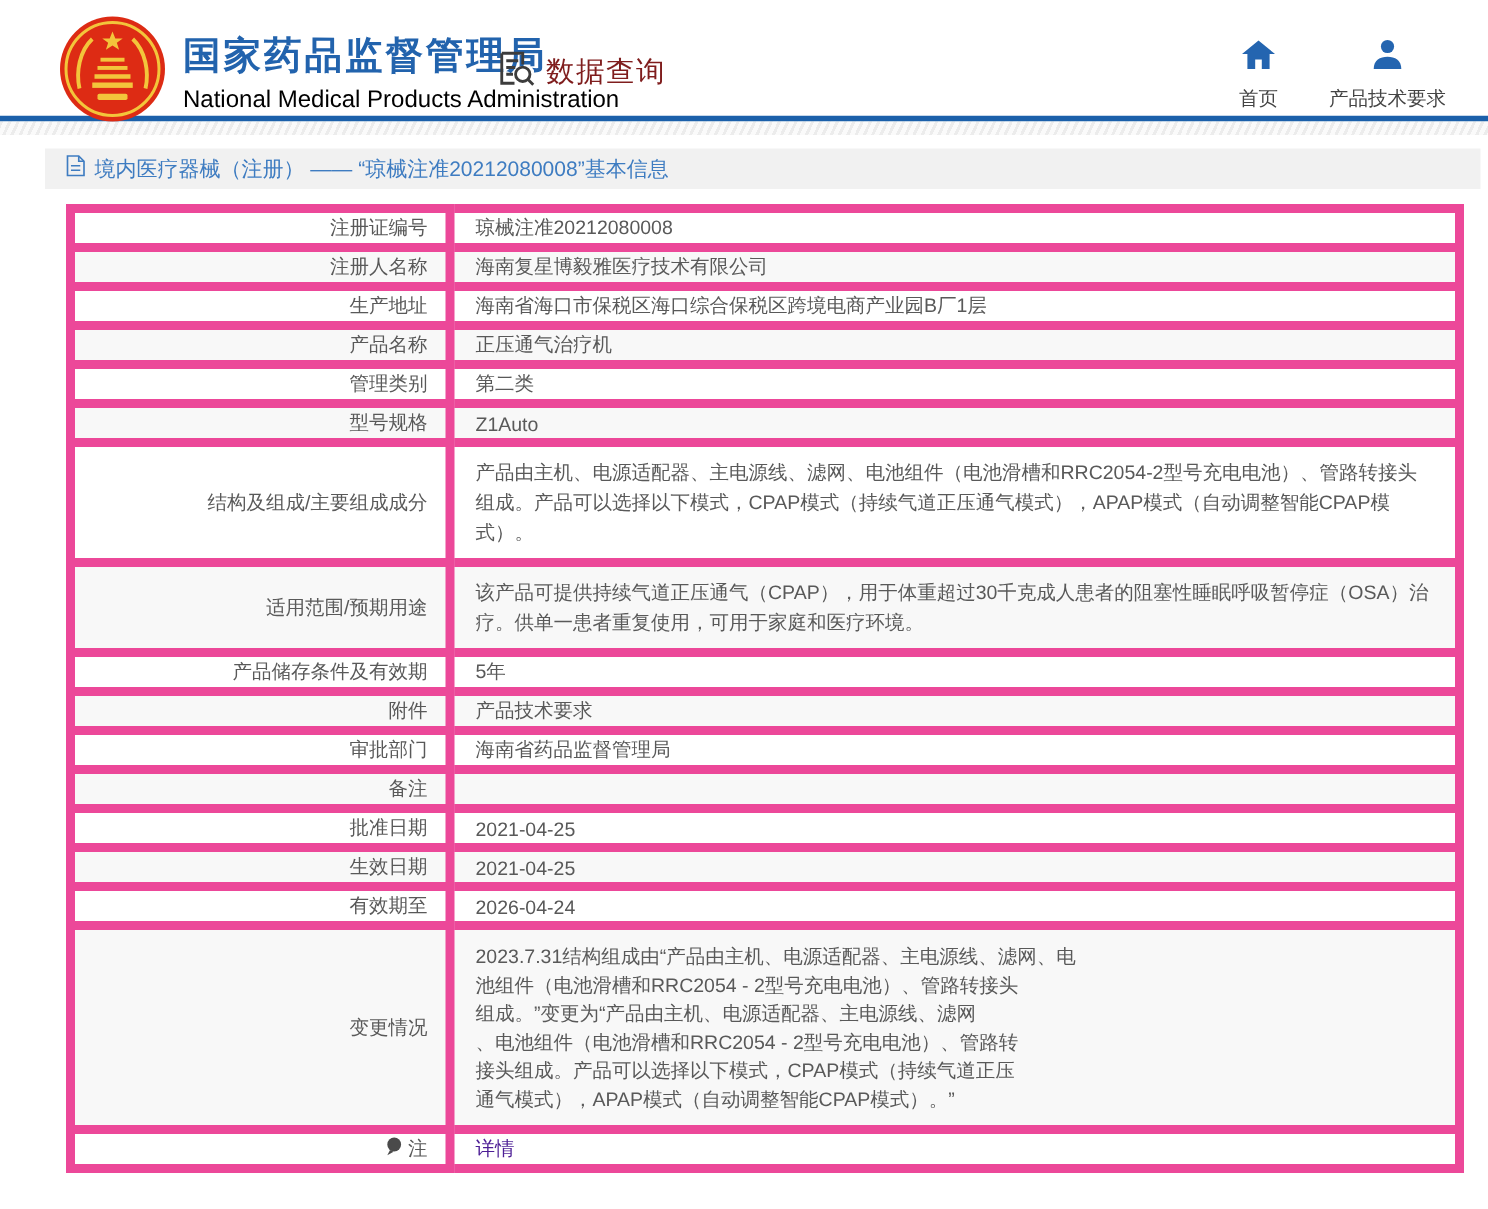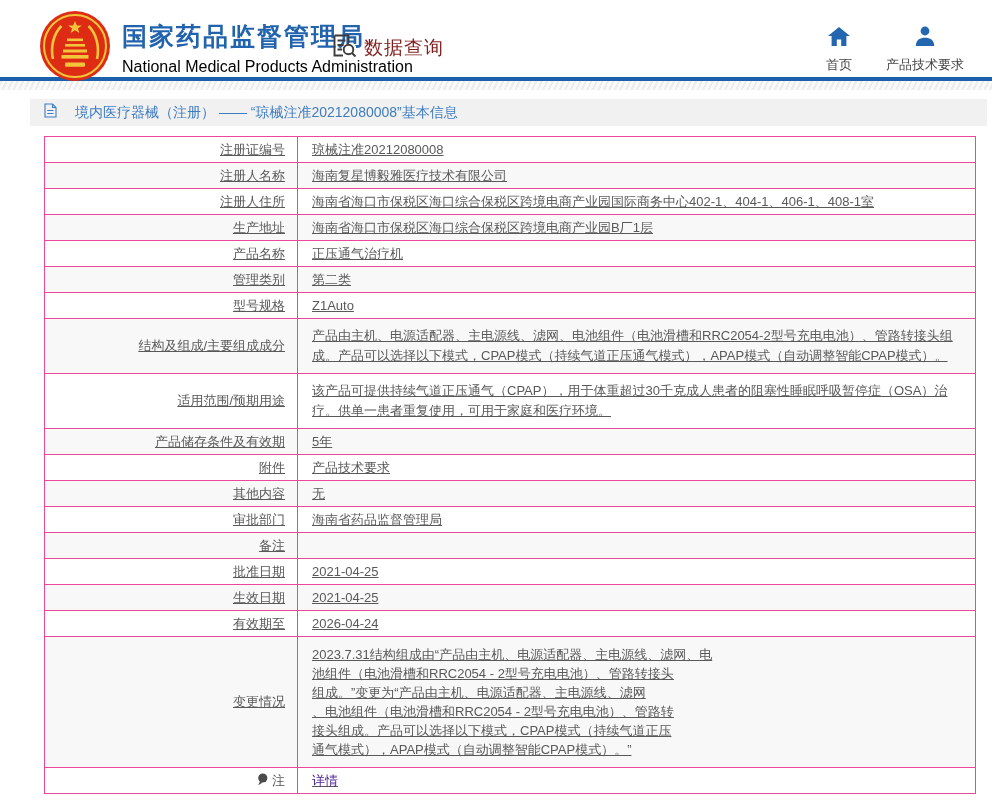--- a/index.html
+++ b/index.html
@@ -17,27 +17,27 @@
   .nav-right { position:absolute; right:28px; top:26px; display:flex; gap:34px; }
   .nav-item { display:flex; flex-direction:column; align-items:center; gap:5px; cursor:pointer; }
   .nav-item .lbl { font-size:13px; color:#444; white-space:nowrap; }
 
   .blue-line { width:992px; height:4px; background:#1b60aa; }
   .stripe-band { width:992px; height:9px;
     background:repeating-linear-gradient(115deg,#ececec 0 2px,#fafafa 2px 5px); }
 
   
   .crumb { margin:9px 5px 0 30px; width:957px; height:27px; background:#f1f1f1;
-    display:flex; align-items:center; padding-left:14px; gap:18px; }
+    display:flex; align-items:center; padding-left:14px; gap:6px; }
   .crumb-title { font-size:14px; color:#3e7cc1; }
 
   
   .tbl-wrap { margin:10px 0 0 44px; }
   table { border-collapse:collapse; table-layout:fixed; width:932px; }
-  td { border:1px solid #ec4899; font-size:13px; color:#595959; vertical-align:middle;text-decoration:underline; }
+  td { border:6px solid #ec4899; font-size:13px; color:#595959; vertical-align:middle; }
   tr:nth-child(even) td { background:#f8f8f8; }
   .lc { width:253px; text-align:right; padding:0 12px 0 4px; height:26px; }
   .vc { padding:0 14px 0 14px; }
   .vc.wrap { padding:7px 14px; line-height:20px; }
   .vc.multiline { white-space:pre-line; padding:8px 14px; line-height:19px; }
   .note-label { display:inline-flex; align-items:center; gap:4px; }
   a.link { color:#4c1d95; text-decoration:none; cursor:pointer; }
 </style>
 </head>
 <body>
@@ -119,24 +119,20 @@
     <tbody>
         <tr>
       <td class="lc">注册证编号</td>
       <td class="vc">琼械注准20212080008</td>
     </tr>
     <tr>
       <td class="lc">注册人名称</td>
       <td class="vc">海南复星博毅雅医疗技术有限公司</td>
     </tr>
     <tr>
-      <td class="lc">注册人住所</td>
-      <td class="vc">海南省海口市保税区海口综合保税区跨境电商产业园国际商务中心402-1、404-1、406-1、408-1室</td>
-    </tr>
-    <tr>
       <td class="lc">生产地址</td>
       <td class="vc">海南省海口市保税区海口综合保税区跨境电商产业园B厂1层</td>
     </tr>
     <tr>
       <td class="lc">产品名称</td>
       <td class="vc">正压通气治疗机</td>
     </tr>
     <tr>
       <td class="lc">管理类别</td>
       <td class="vc">第二类</td>
@@ -153,24 +149,20 @@
       <td class="lc">适用范围/预期用途</td>
       <td class="vc wrap">该产品可提供持续气道正压通气（CPAP），用于体重超过30千克成人患者的阻塞性睡眠呼吸暂停症（OSA）治疗。供单一患者重复使用，可用于家庭和医疗环境。</td>
     </tr>
     <tr>
       <td class="lc">产品储存条件及有效期</td>
       <td class="vc">5年</td>
     </tr>
     <tr>
       <td class="lc">附件</td>
       <td class="vc">产品技术要求</td>
-    </tr>
-    <tr>
-      <td class="lc">其他内容</td>
-      <td class="vc">无</td>
     </tr>
     <tr>
       <td class="lc">审批部门</td>
       <td class="vc">海南省药品监督管理局</td>
     </tr>
     <tr>
       <td class="lc">备注</td>
       <td class="vc"></td>
     </tr>
     <tr>

